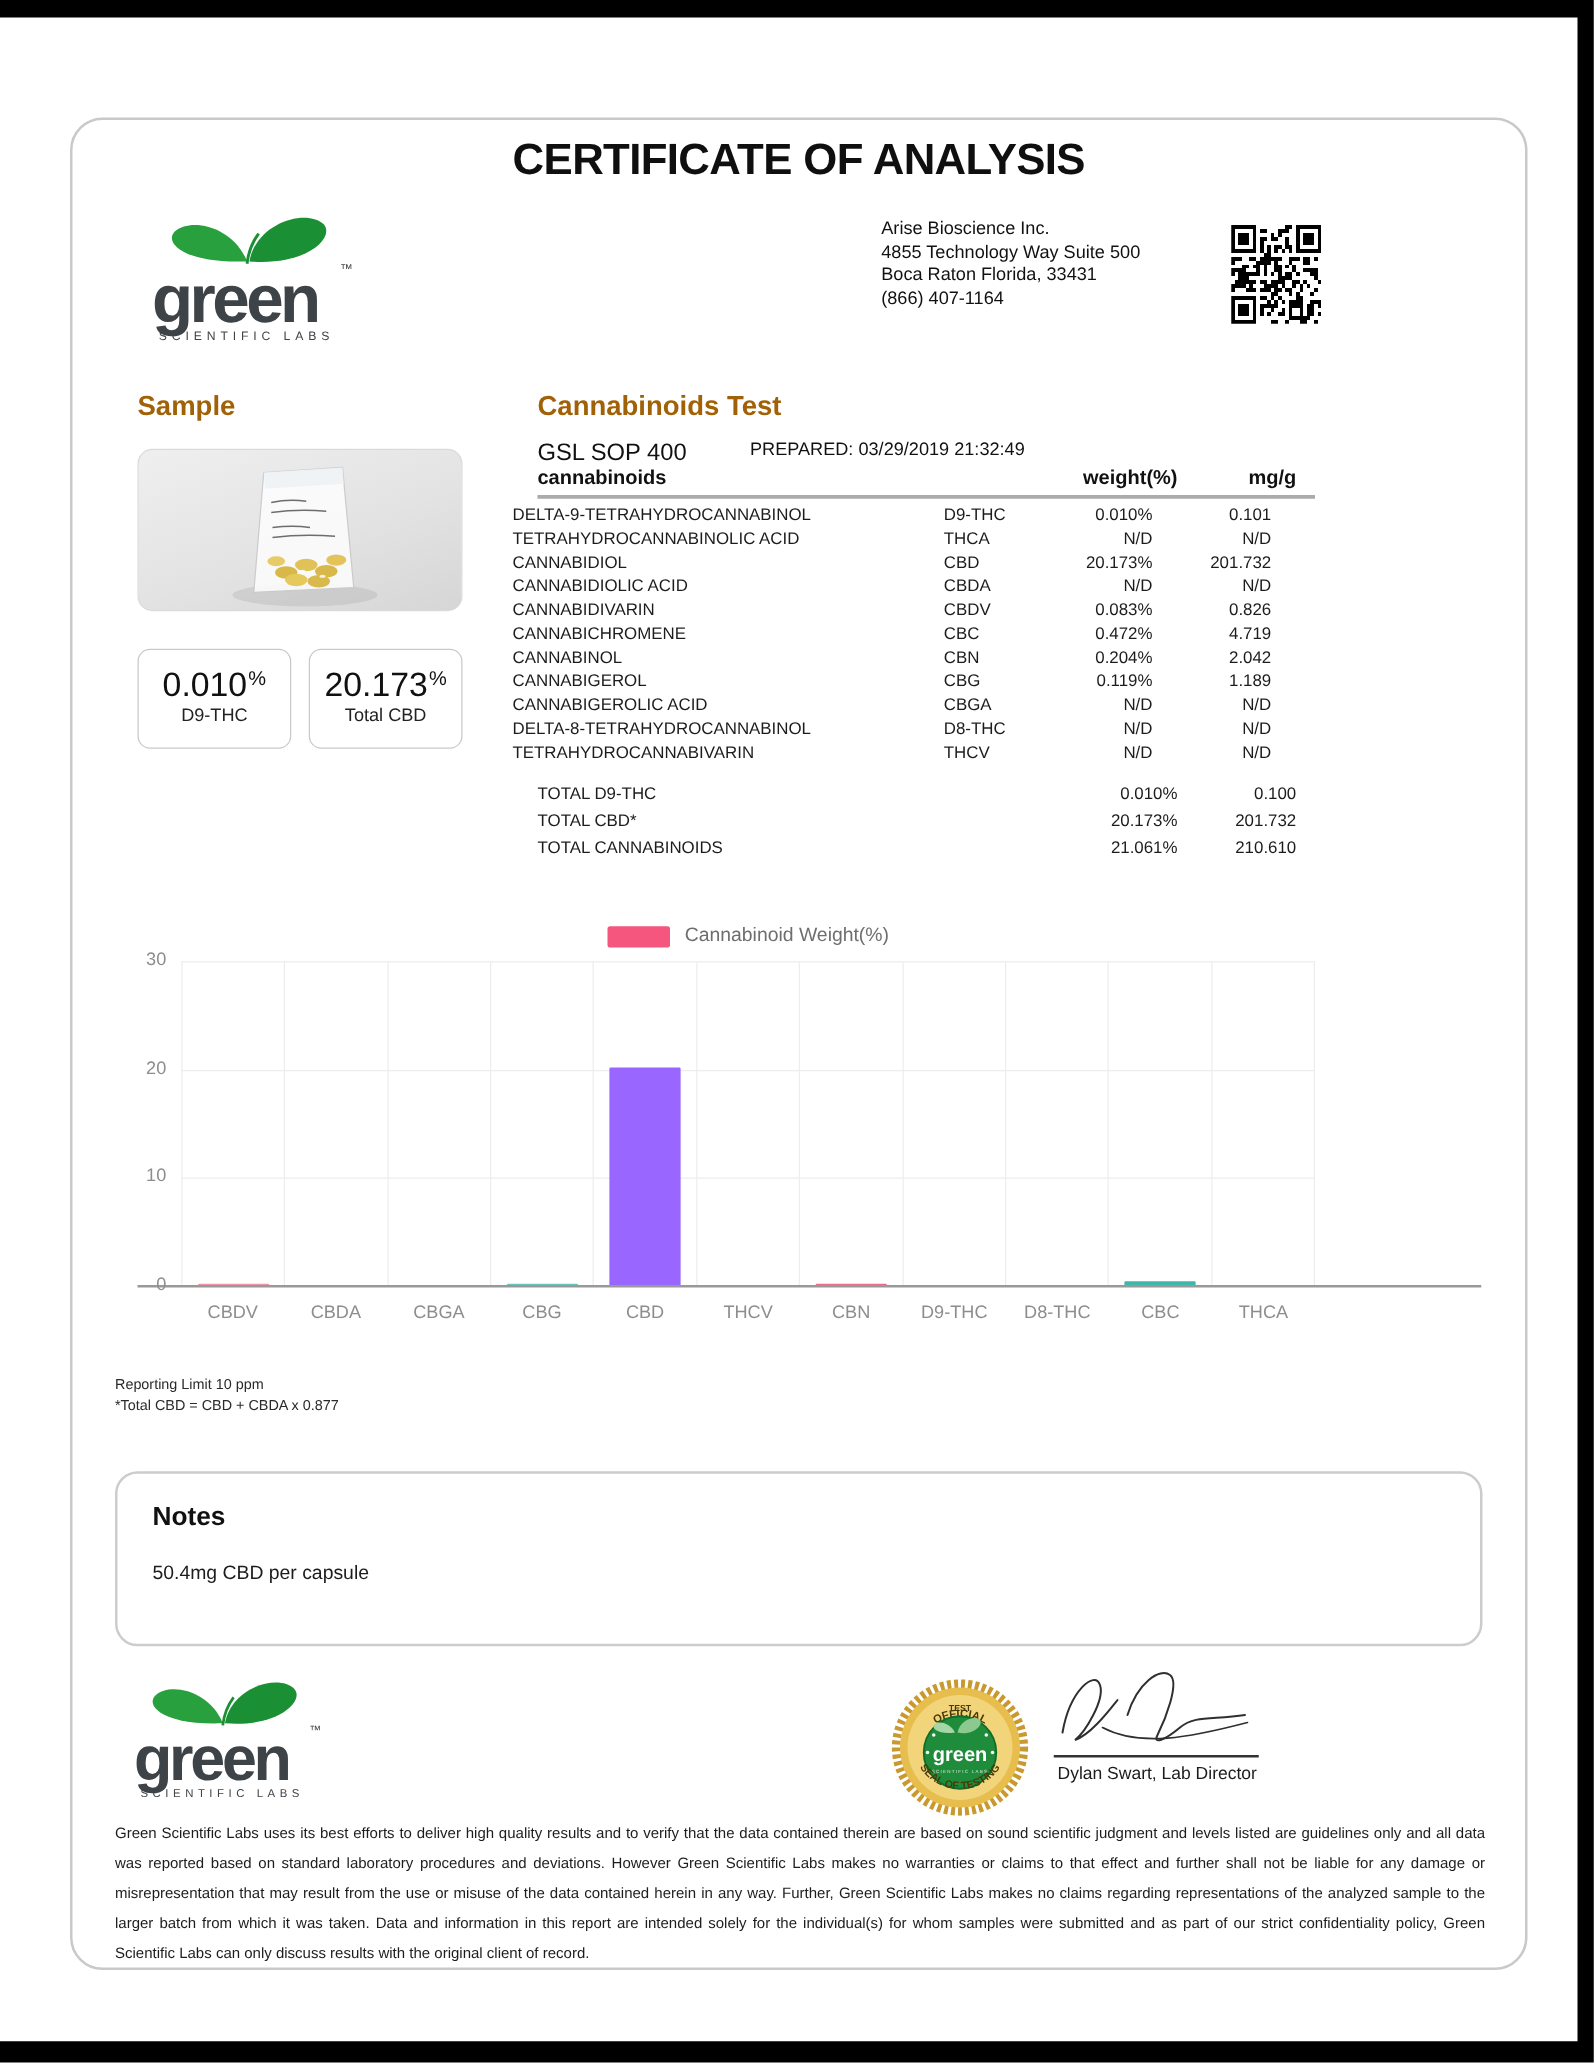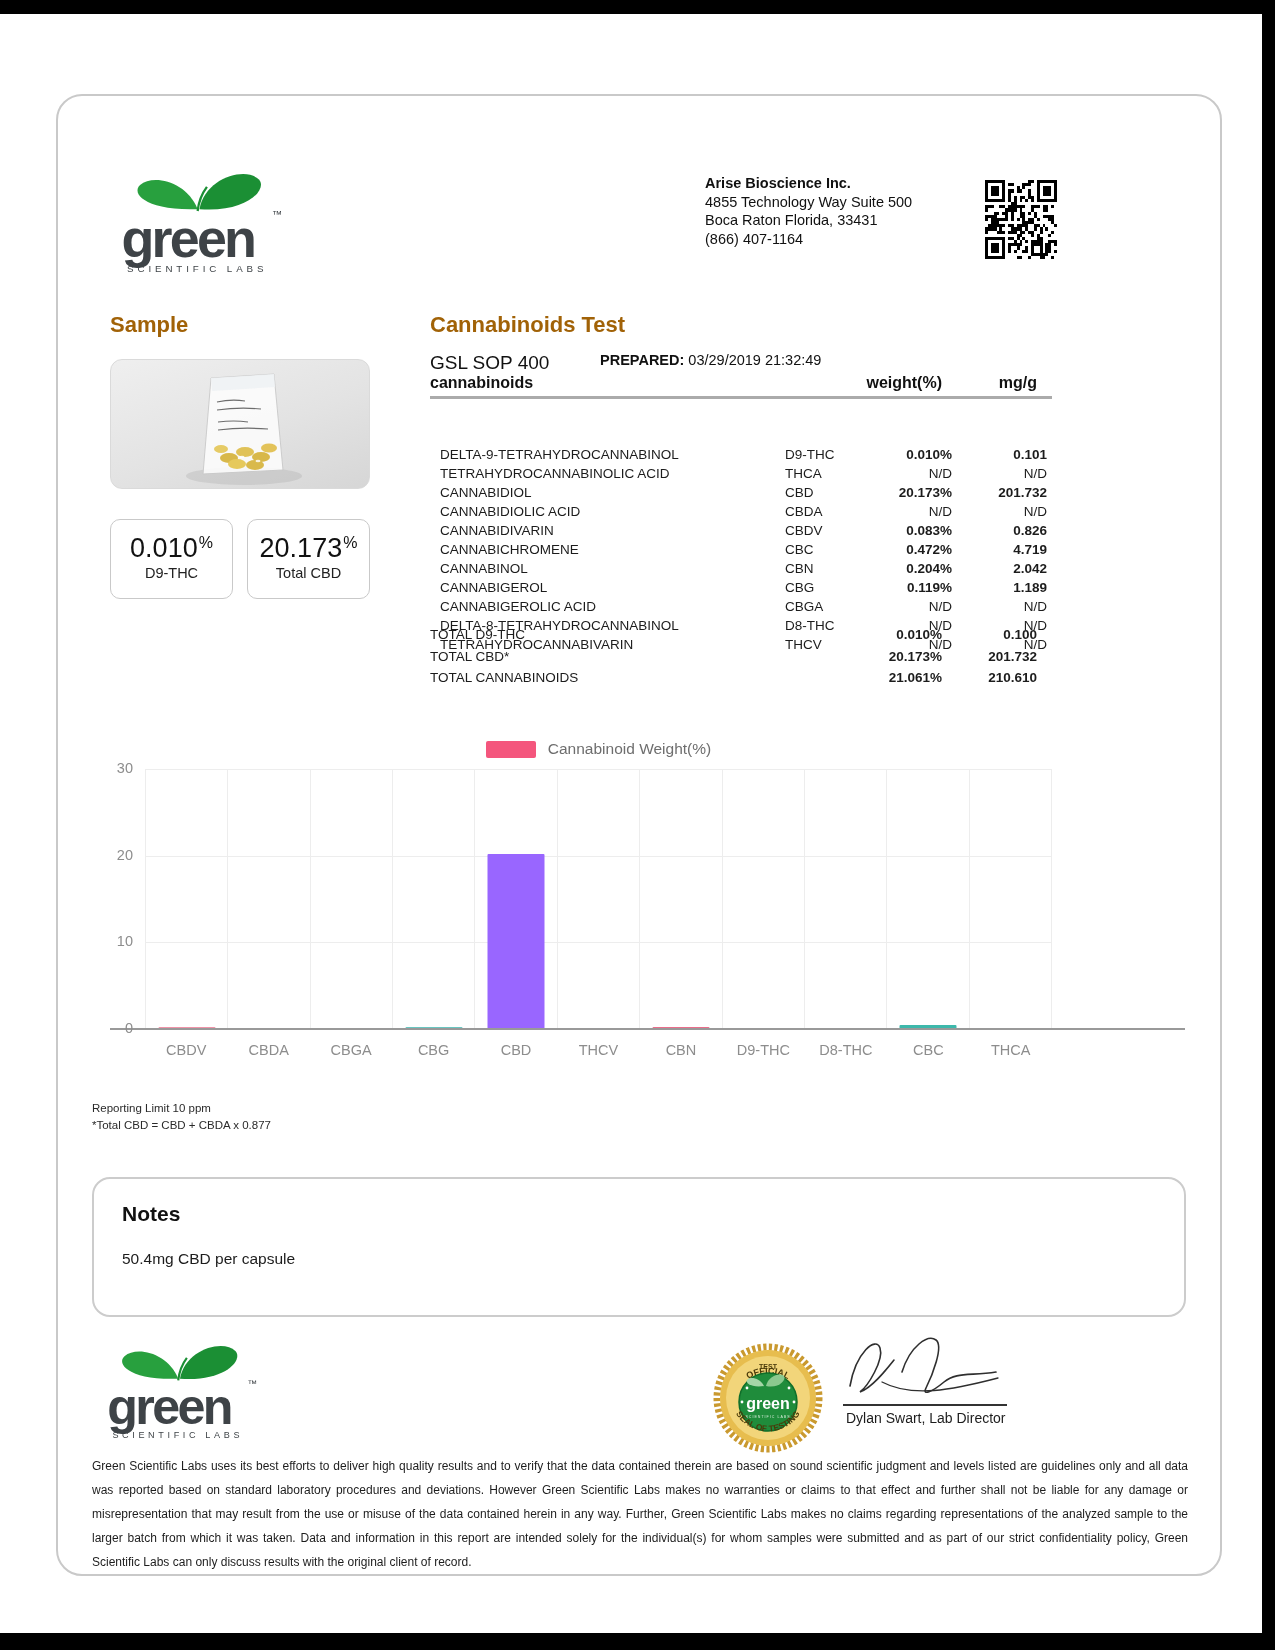--- a/index.html
+++ b/index.html
@@ -1,20 +1,20 @@
 <!DOCTYPE html>
 <html><head>
 <meta charset="utf-8">
 <style>
   * { margin:0; padding:0; box-sizing:border-box; }
   html,body { width:1275px; height:1650px; }
   body { background:#000; position:relative; font-family:"Liberation Sans", sans-serif; overflow:hidden; }
   .page { position:absolute; left:0; top:14px; width:1262px; height:1619px; background:#fff; }
   .sheet { position:absolute; left:56px; top:80px; width:1166px; height:1482px; border:2px solid #c9c9c9; border-radius:26px; }
-  .b { font-weight:bold; }
+  .b { font-weight:normal; }
 
   .title { position:absolute; left:56px; width:1166px; top:94px; text-align:center; font-size:35px; font-weight:bold; letter-spacing:-0.5px; color:#0f0f0f; }
 
   .order-block { position:absolute; left:310px; top:160px; font-size:14.5px; color:#111; }
   .order-block .info-line { line-height:18.6px; }
   .order-block .info-line .lbl { font-weight:bold; margin-right:4px; }
   .client-block { position:absolute; left:705px; top:160px; font-size:14.5px; color:#111; line-height:18.6px; }
   .qr { position:absolute; left:985px; top:166px; width:72px; height:79px; }
 
   .h2 { position:absolute; font-size:22px; font-weight:bold; color:#a16207; }
@@ -25,21 +25,21 @@
   .result-card .pct { font-size:16px; position:relative; top:-9px; margin-left:1px; }
   .result-card .cap { font-size:14.5px; color:#222; margin-top:1px; }
 
   .sop-row { position:absolute; left:430px; top:338px; font-size:19px; color:#111; }
   .prepared { position:absolute; left:600px; top:338px; font-size:14.5px; color:#111; }
 
   .tbl-head { position:absolute; left:430px; top:360px; width:607px; display:grid; grid-template-columns:345px 90px 77px 95px; font-size:16px; font-weight:bold; color:#111; }
   .tbl-head .c-w, .trow .c-w { text-align:right; }
   .tbl-head .c-m, .trow .c-m { text-align:right; }
   .tbl-divider { position:absolute; left:430px; top:382px; width:622px; height:3px; background:#ababab; }
-  .tbl-body { position:absolute; left:440px; top:388px; width:607px;margin-top:43px; }
+  .tbl-body { position:absolute; left:410px; top:388px; width:607px; }
   .trow { display:grid; grid-template-columns:345px 90px 77px 95px; font-size:13.5px; color:#1c1c1c; line-height:19px; height:19px; }
   .tbl-totals { position:absolute; left:430px; top:610px; width:607px; }
   .tbl-totals .trow { line-height:21.5px; height:21.5px; }
 
   .legend { position:absolute; left:145px; top:726px; width:907px; display:flex; justify-content:center; align-items:center; gap:12px; }
   .legend .swatch { width:50px; height:17px; border-radius:2px; }
   .legend .legend-label { font-size:15.5px; color:#6e6e6e; }
 
   .plot { position:absolute; left:145px; top:755px; width:907px; height:260px; }
   .gridline-h { position:absolute; left:0; width:100%; height:1px; background:#ededed; }
@@ -66,20 +66,21 @@
   .sig-line { position:absolute; left:843px; top:1390px; width:164px; height:2px; background:#333; }
   .sig-name { position:absolute; left:846px; top:1396px; font-size:14px; color:#1c1c1c; }
   .disclaimer { position:absolute; left:92px; top:1440px; width:1096px; font-size:12px; line-height:24px; text-align:justify; color:#1d1d1d; }
 </style>
 </head>
 <body>
 
 <div class="page">
   <div class="sheet"></div>
 
+  <div class="title">CERTIFICATE OF ANALYSIS</div>
 
   <div class="logo-header">
     <svg width="196" height="104" viewBox="0 0 210 112">
       <path d="M96,40 C84,10 48,2 34,14 C24,23 40,42 96,40 Z" fill="#28a03e"></path>
       <path d="M98,40 C104,6 148,-6 162,8 C172,19 148,44 98,40 Z" fill="#1b8f34"></path>
       <path d="M96,42 C97,33 100,24 106,16" stroke="#1b8f34" stroke-width="2.5" fill="none"></path>
       <text x="14" y="92" font-family="Liberation Sans, sans-serif" font-size="58" font-weight="bold" fill="#3e4347" letter-spacing="-3">green</text>
       <text x="176" y="50" font-family="Liberation Sans, sans-serif" font-size="11" fill="#3e4347">™</text>
       <text x="20" y="108" font-family="Liberation Sans, sans-serif" font-size="10.5" letter-spacing="4.2" fill="#3e4347">SCIENTIFIC LABS</text>
     </svg>

